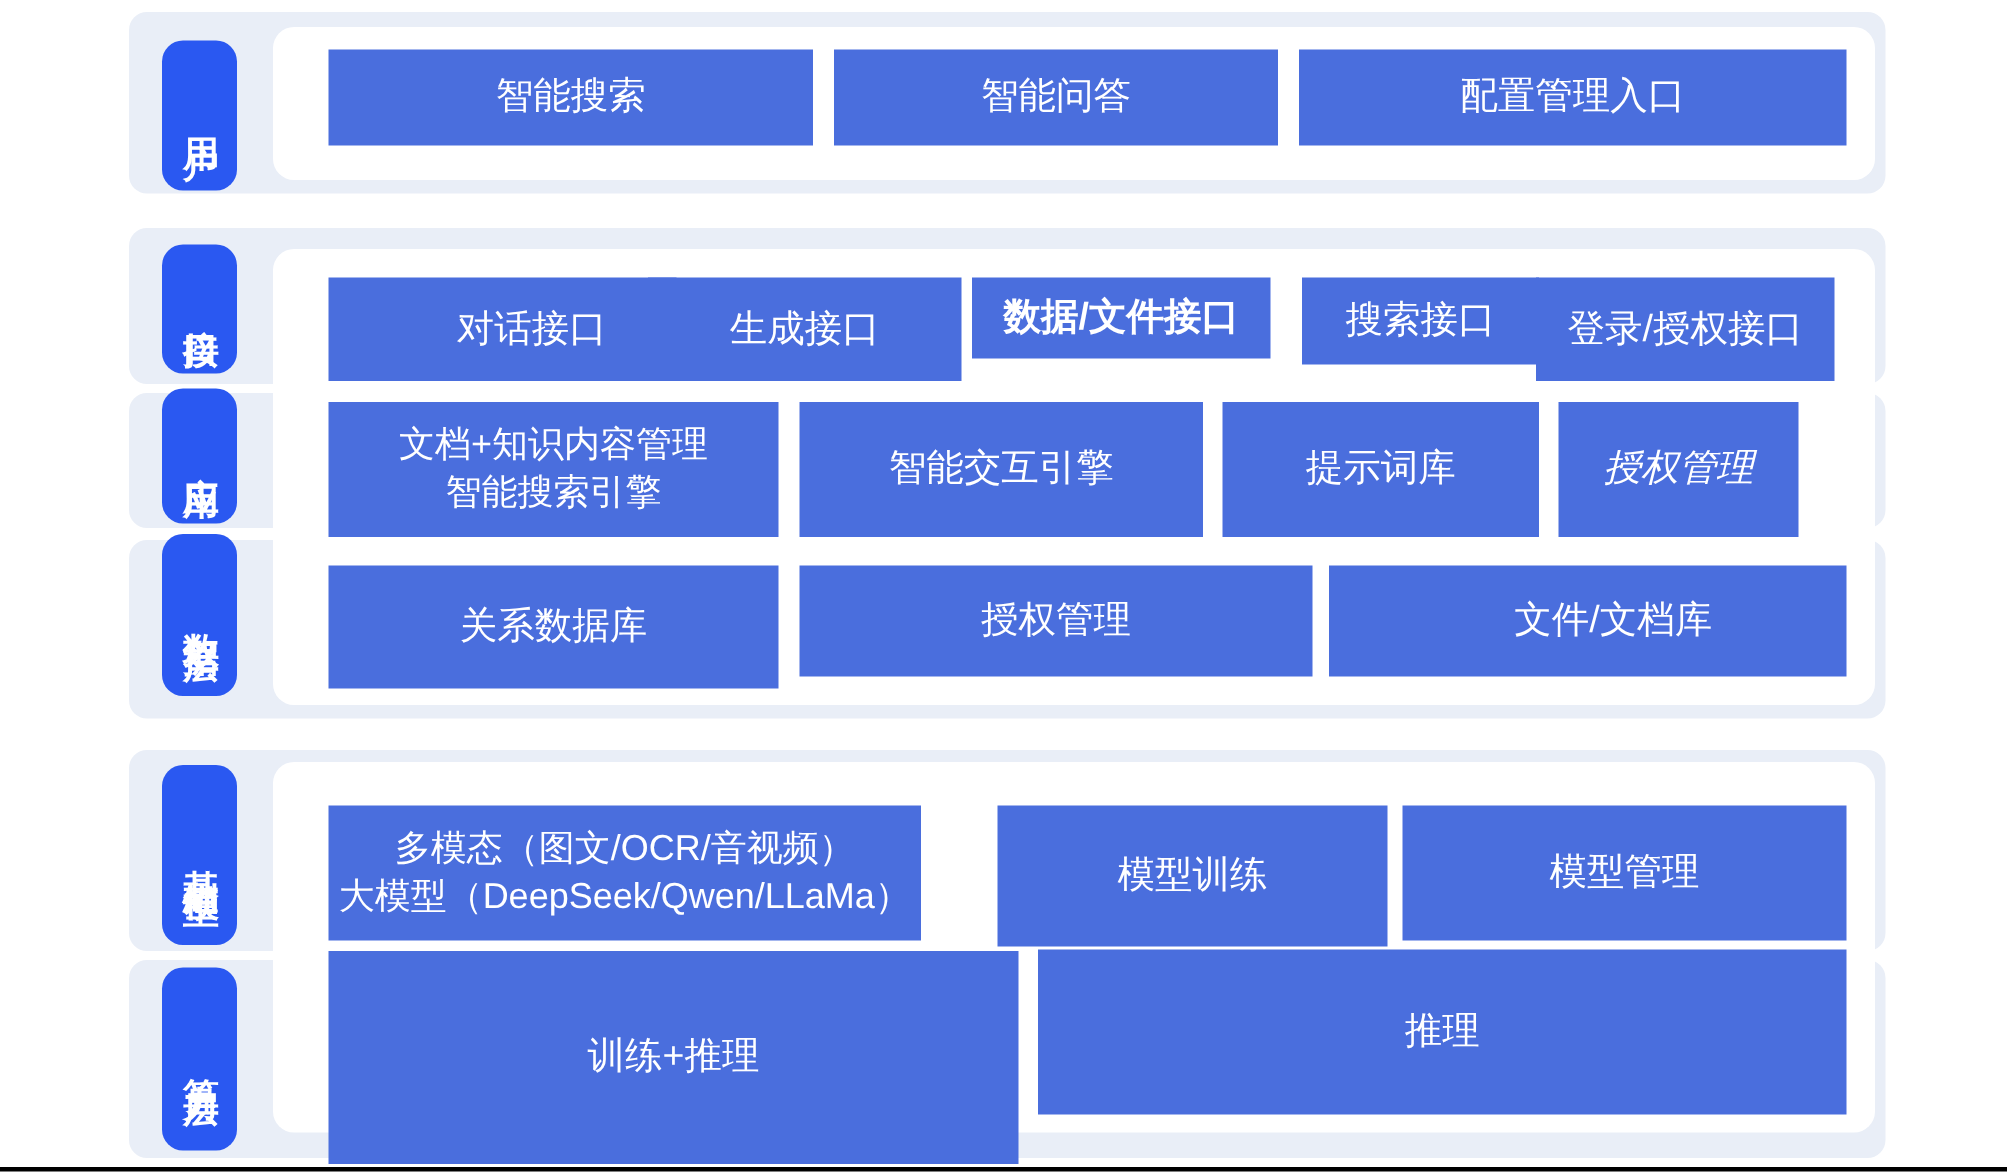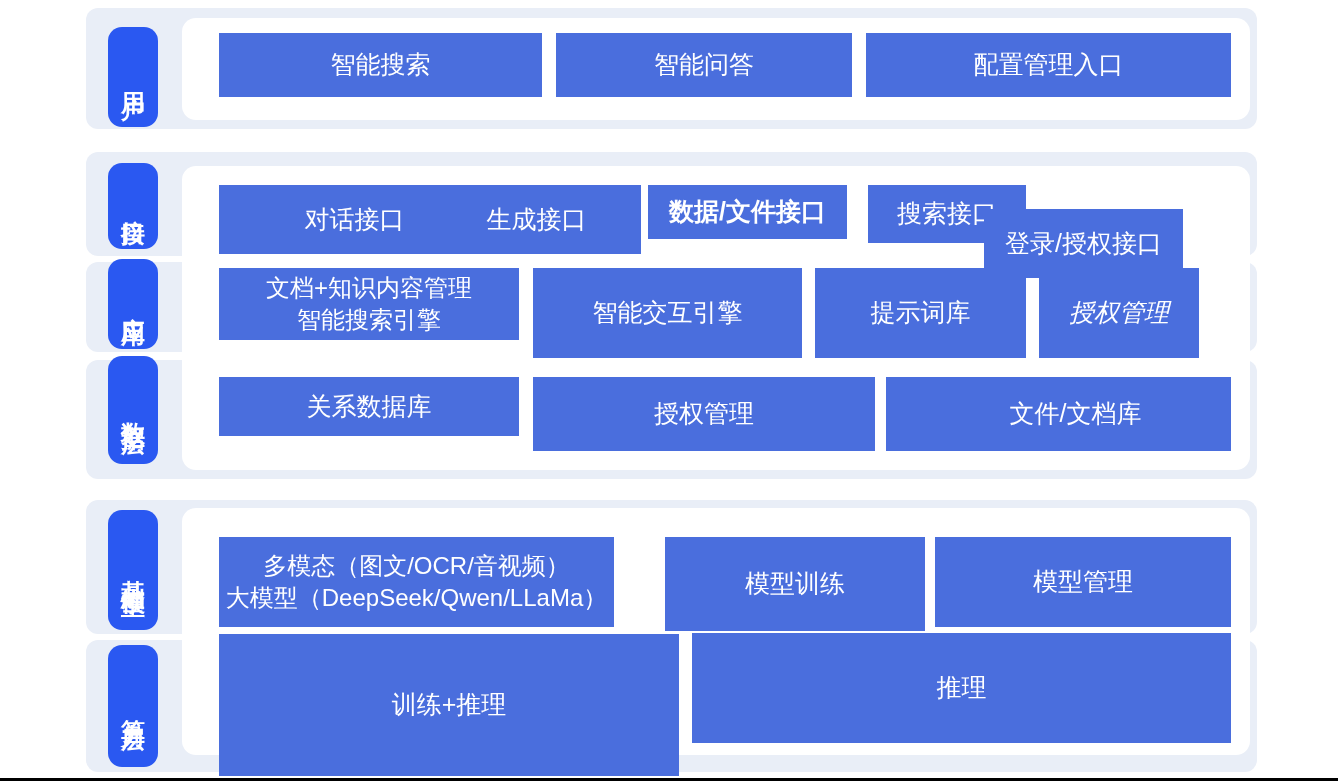--- a/index.html
+++ b/index.html
@@ -69,29 +69,29 @@
   <div class="panel" style="top:166px; height:304px;"></div>
 
   <div class="pill" style="top:163px; height:86px;">接口</div>
   <div class="pill" style="top:259px; height:90px;">应用</div>
   <div class="pill" style="top:356px; height:108px;">数据层</div>
 
   <div class="box" style="left:219px;  top:185px; width:232px; height:69px;padding-left:39px;">对话接口</div>
   <div class="box" style="left:432px;  top:185px; width:209px; height:69px;">生成接口</div>
   <div class="box" style="left:648px;  top:185px; width:199px; height:54px;font-weight:bold;">数据/文件接口</div>
   <div class="box" style="left:868px;  top:185px; width:158px; height:58px;">搜索接口</div>
-  <div class="box" style="left:984px; top:185px; width:199px; height:69px;margin-top:24px;">登录/授权接口</div>
+  <div class="box" style="left:1024px; top:185px; width:199px; height:69px;">登录/授权接口</div>
 
-  <div class="box two-line" style="left:219px;  top:268px; width:300px; height:72px;">文档+知识内容管理
+  <div class="box two-line" style="left:219px;  top:268px; width:300px; height:90px;">文档+知识内容管理
 智能搜索引擎</div>
   <div class="box" style="left:533px;  top:268px; width:269px; height:90px;">智能交互引擎</div>
   <div class="box" style="left:815px;  top:268px; width:211px; height:90px;">提示词库</div>
   <div class="box" style="left:1039px; top:268px; width:160px; height:90px;font-style:italic;">授权管理</div>
 
-  <div class="box" style="left:219px; top:377px; width:300px; height:59px;">关系数据库</div>
+  <div class="box" style="left:219px; top:377px; width:300px; height:82px;">关系数据库</div>
   <div class="box" style="left:533px; top:377px; width:342px; height:74px;">授权管理</div>
   <div class="box" style="left:886px; top:377px; width:345px; height:74px;padding-left:34px;">文件/文档库</div>
 </section>
 
 <section>
   <div class="band" style="top:500px; height:134px;"></div>
   <div class="band" style="top:640px; height:132px;"></div>
   <div class="panel" style="top:508px; height:247px;"></div>
 
   <div class="pill" style="top:510px; height:120px;">基础模型</div>

